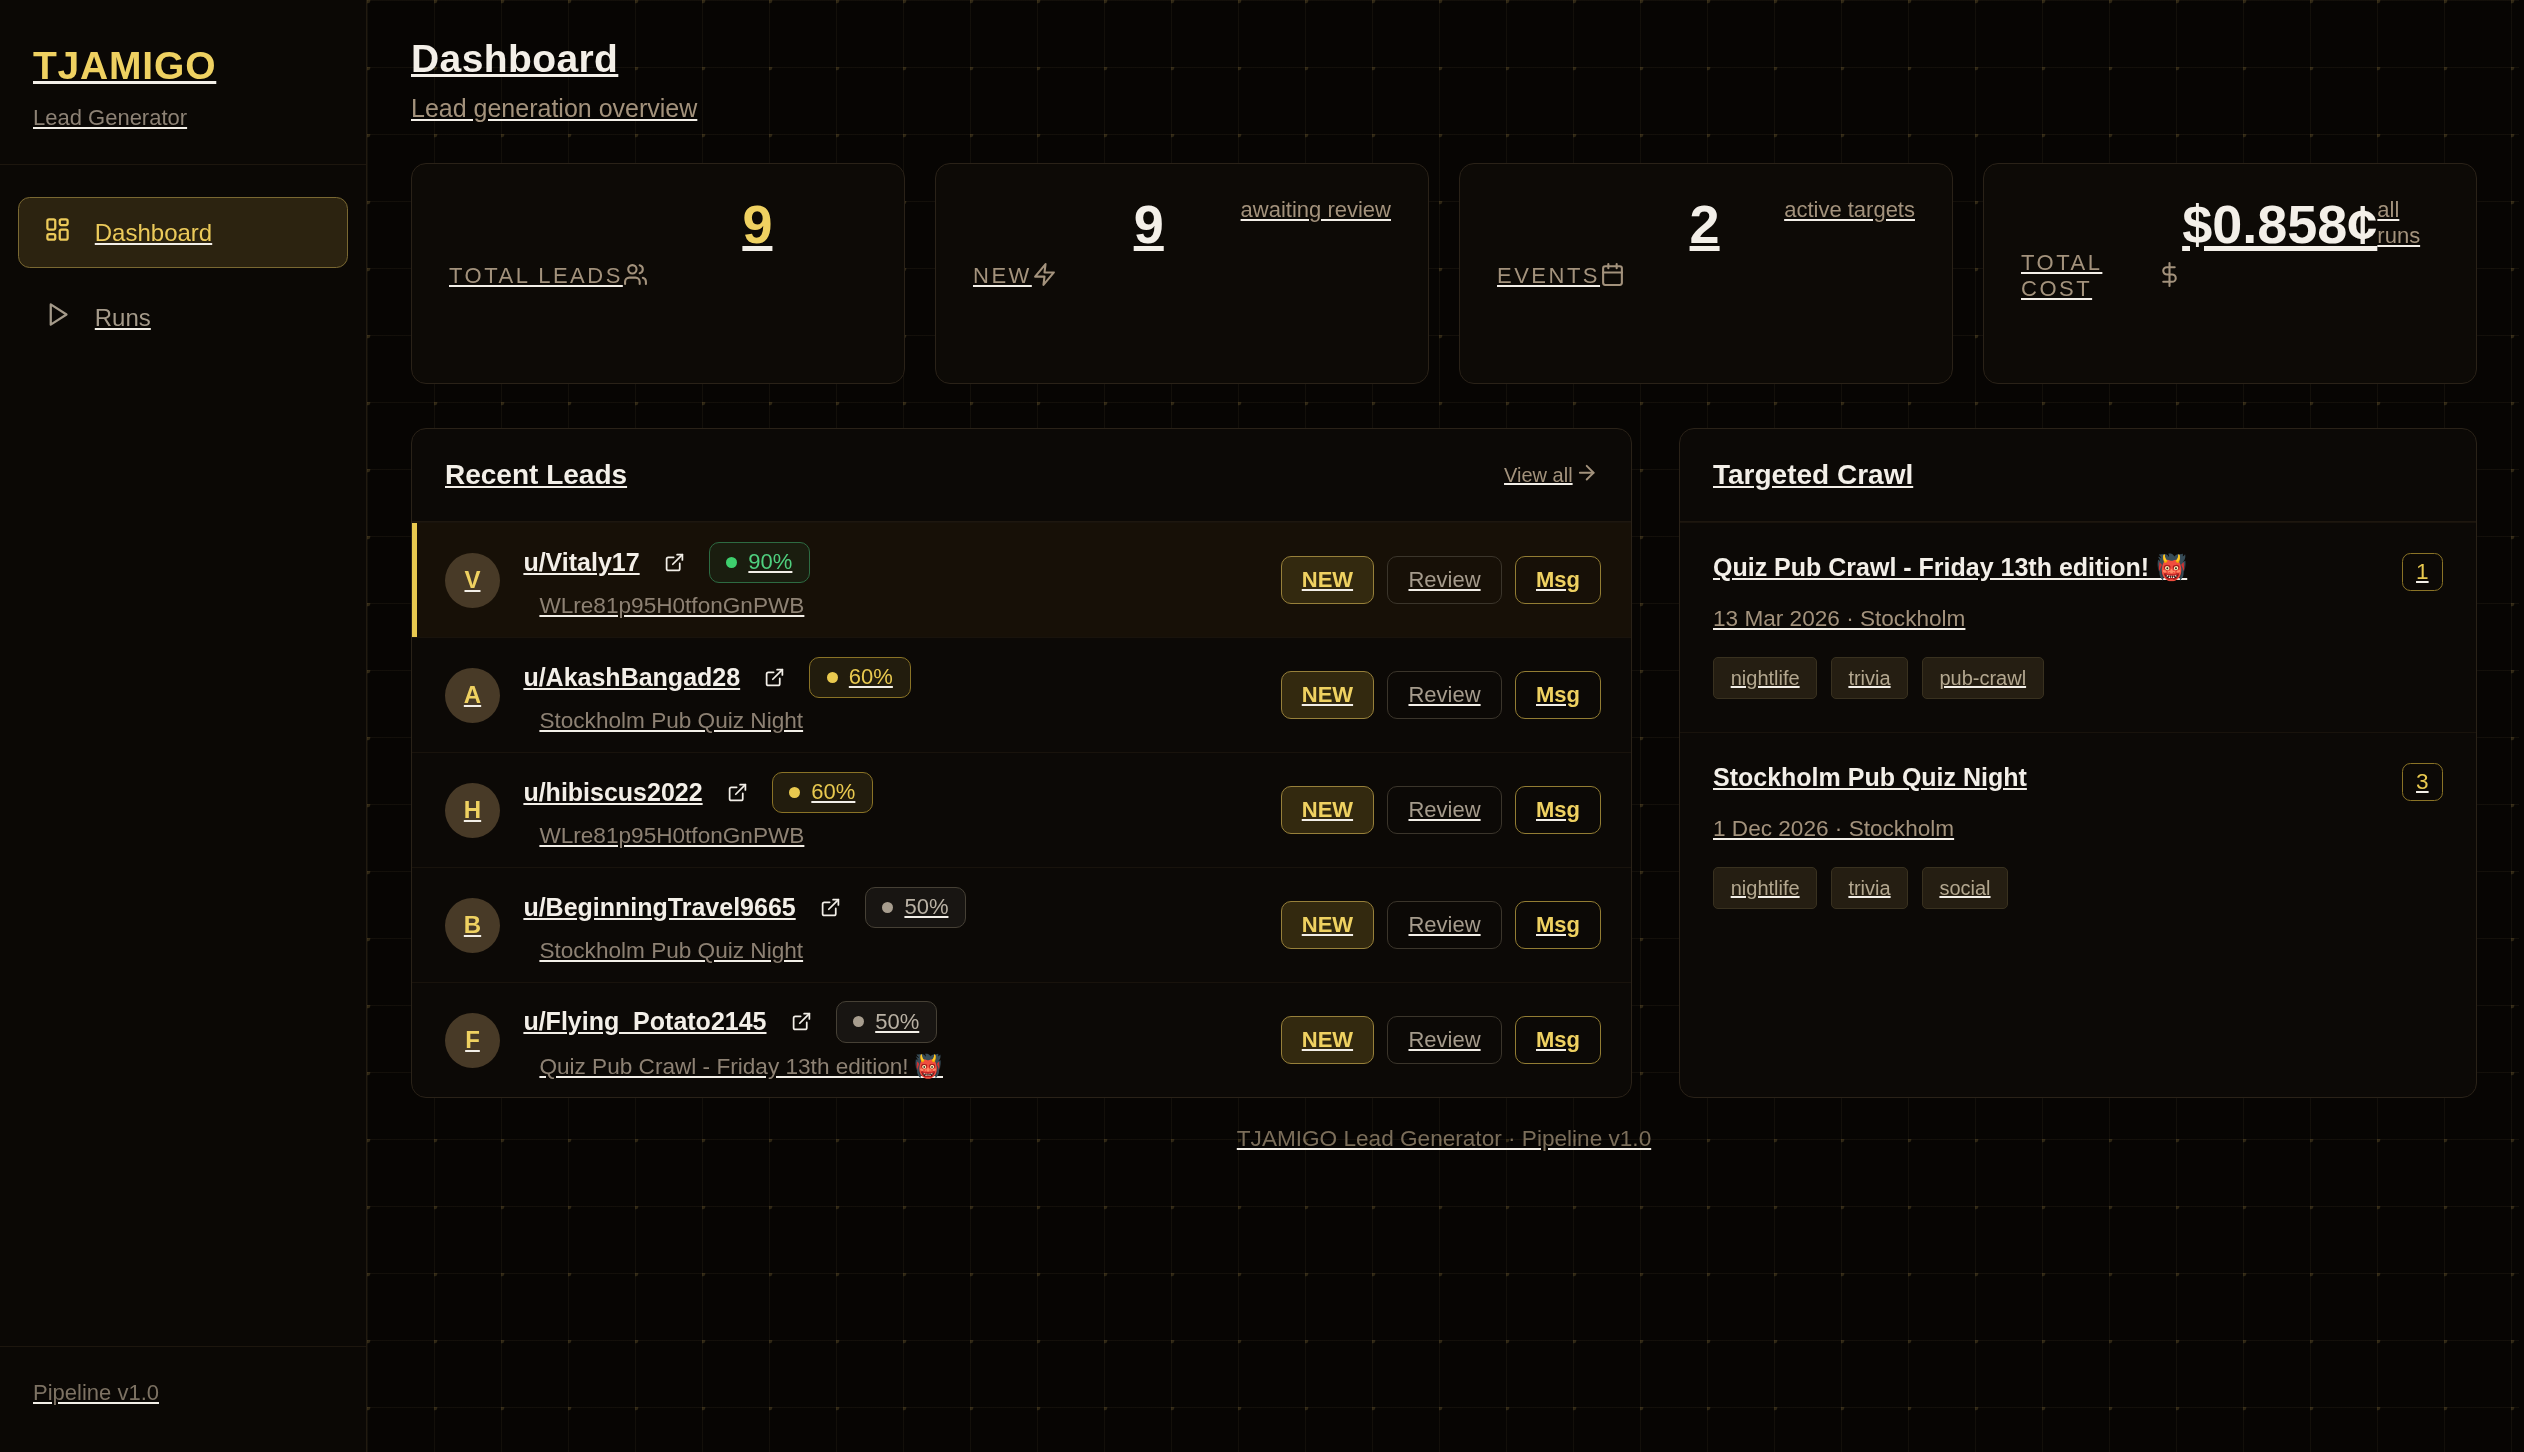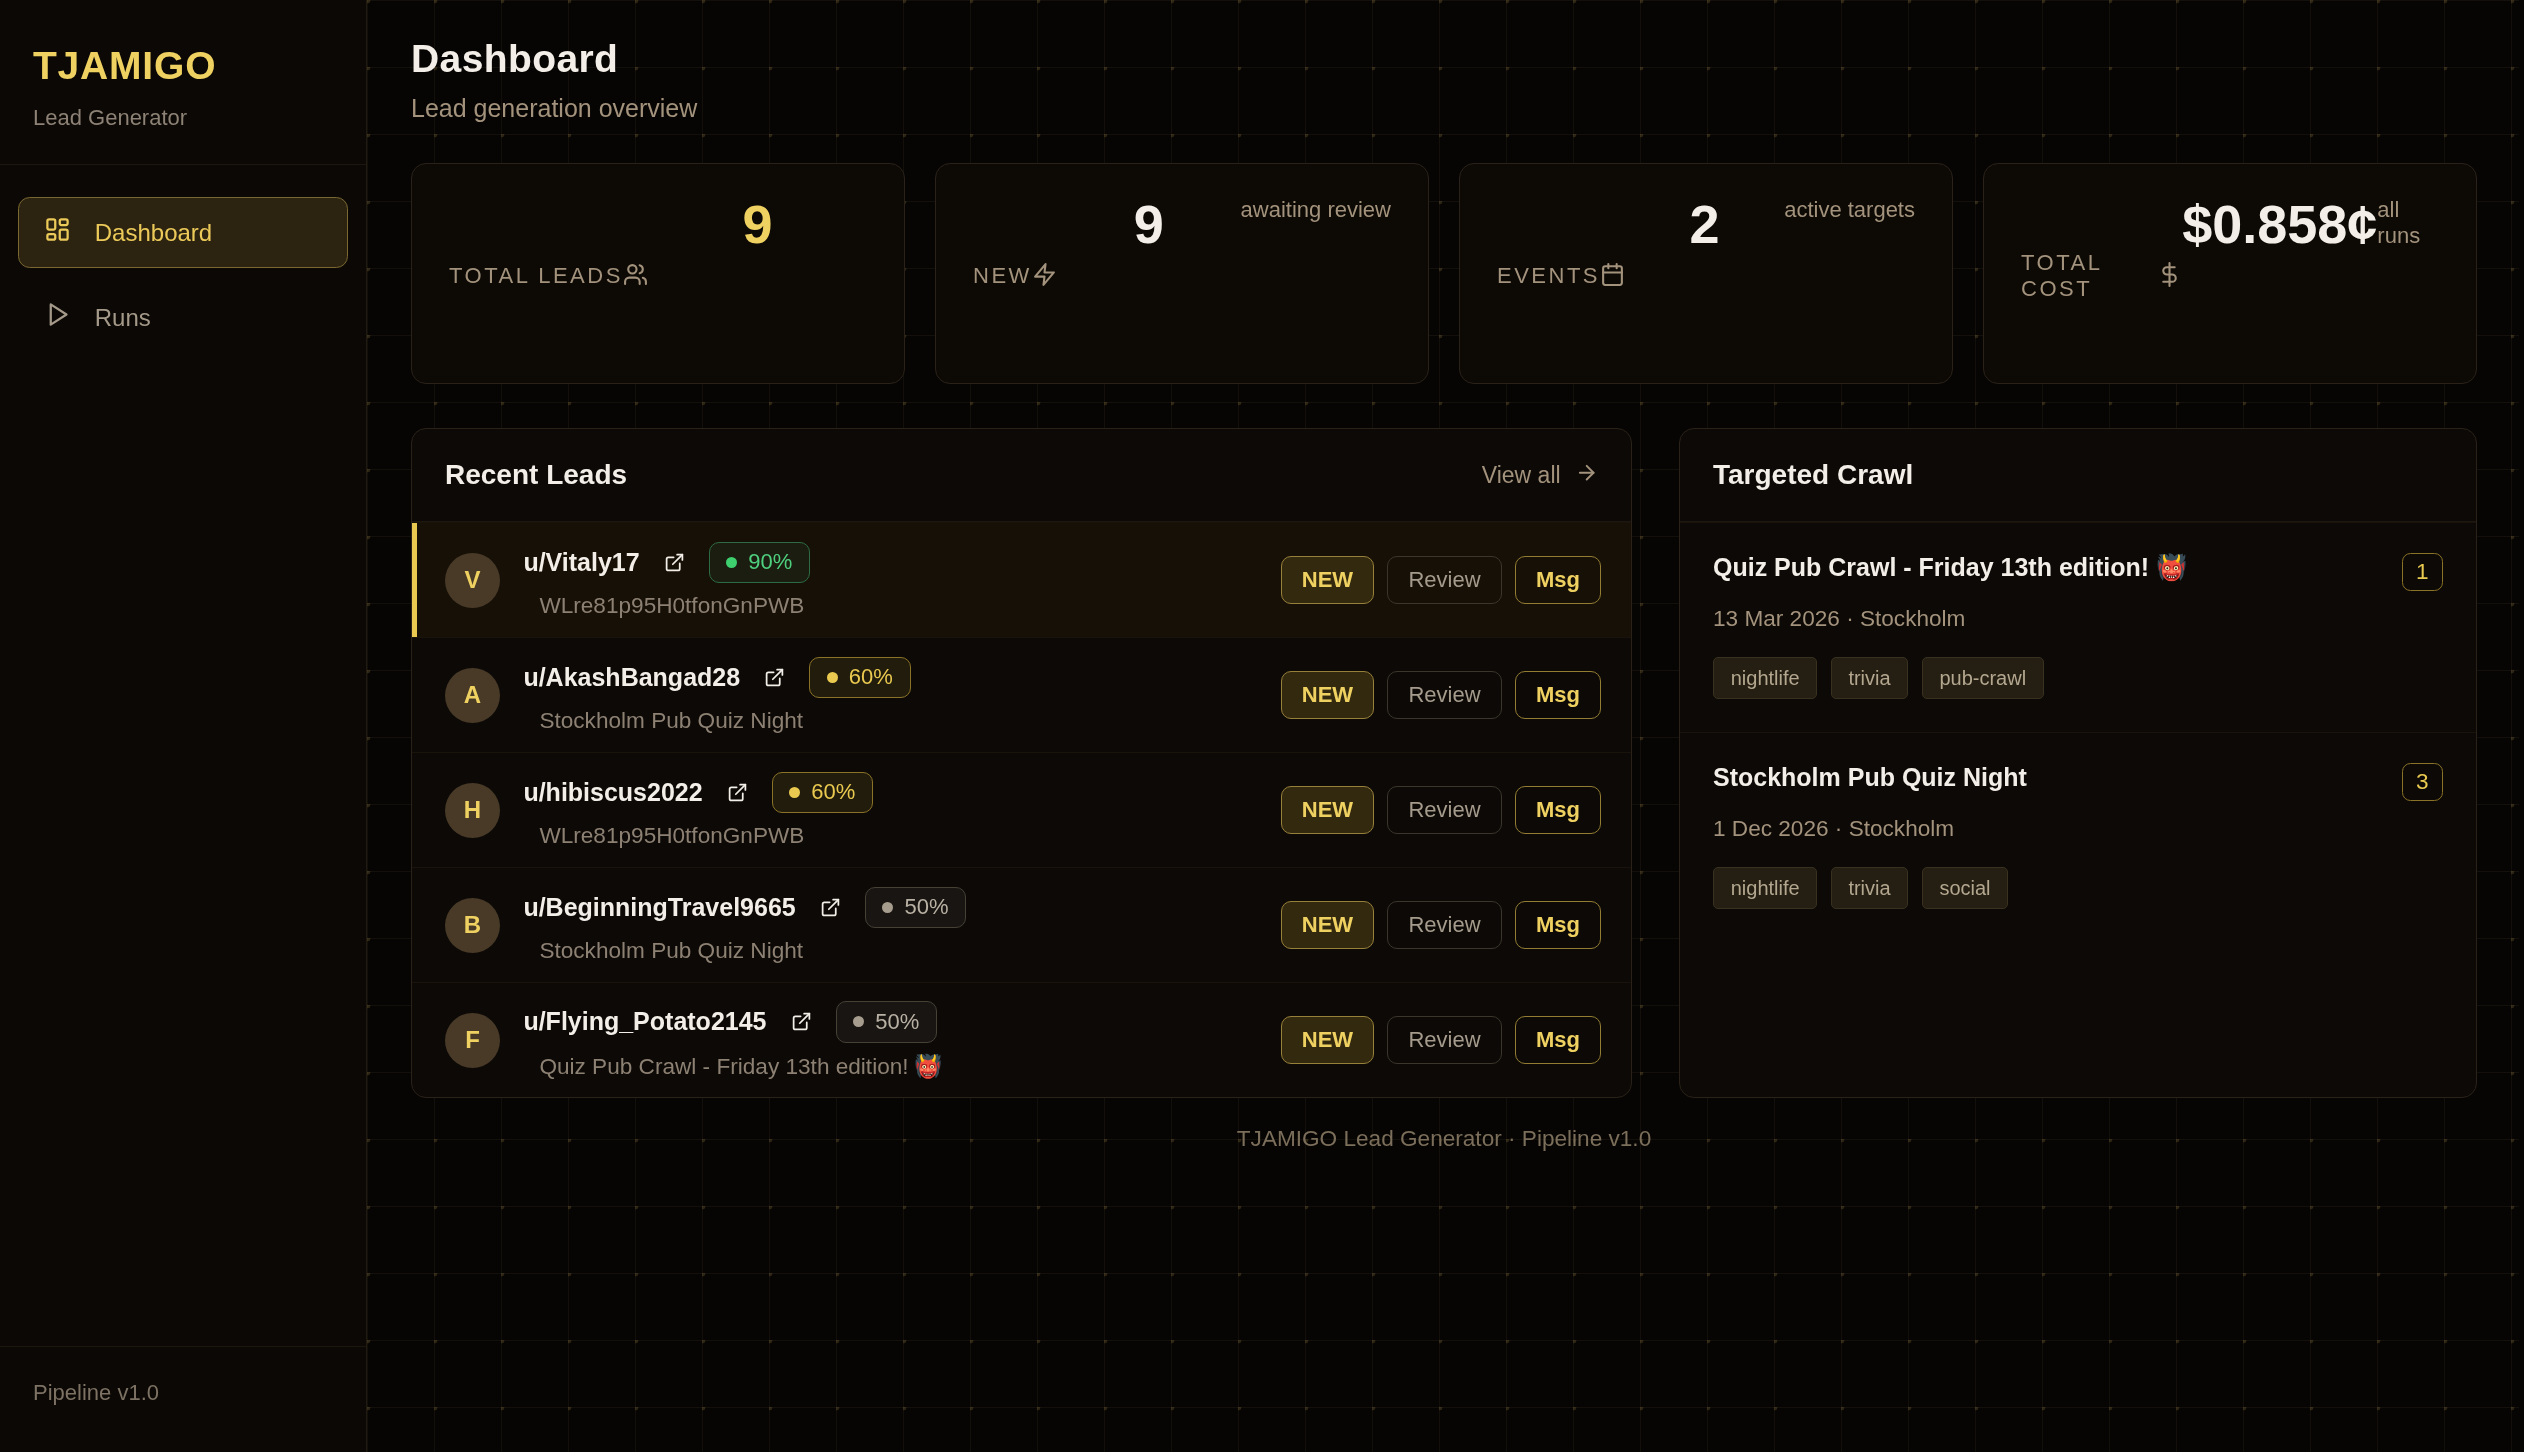--- a/index.html
+++ b/index.html
@@ -1,19 +1,19 @@
 <!DOCTYPE html>
 <html style="font-size:13.4px"><head>
 <meta charset="utf-8">
 <style>
   * { margin:0; padding:0; box-sizing:border-box; }
   html,body { width:2525px; height:1453px; overflow:hidden; background:#070503;
               font-family:"Liberation Sans", sans-serif; color:#f3efe8; }
 
-  .app { display:flex; width:2519px; height:1453px; }
+  .app { display:flex; width:2519px; height:1453px;text-decoration:underline; }
 
   
   .sidebar { width:367px; height:100%; background:#0b0805; border-right:0.8px solid #211a10;
              display:flex; flex-direction:column; flex-shrink:0; }
   .logo-wrap { padding:44px 33px 33px; }
   .logo { font-size:39px; font-weight:800; color:#efd161; letter-spacing:0.8px; }
   .logo-sub { font-size:22px; color:#8d8275; margin-top:16.7px; }
   .side-divider { border-top:0.8px solid #1d160e; }
   nav { padding:32px 18.4px; flex:1; }
   .nav-item { display:flex; align-items:center; gap:23.4px; padding:18.4px 25px; margin-bottom:13.4px;
@@ -46,21 +46,21 @@
   .stat-sub { font-size:22px; color:#a3927c; min-height:25px; }
 
   
   .content-row { display:flex; gap:47px; margin-top:44px; align-items:stretch; }
   .panel { background:#0c0906; border:0.8px solid #2a2218; border-radius:15px; overflow:hidden; }
   .leads-panel { width:1221px; flex-shrink:0; }
   .events-panel { flex:1; }
   .panel-header { display:flex; justify-content:space-between; align-items:center;
                   padding:30px 33px; border-bottom:0.8px solid #1e170f; }
   .panel-title { font-size:28px; font-weight:600; color:#f3efe8; }
-  .view-all { display:flex; align-items:center; gap:14px; font-size:23px; color:#a3927c; cursor:pointer; }
+  .view-all { display:flex; align-items:center; gap:2px; font-size:20px; color:#a3927c; cursor:pointer; }
   .view-all svg { width:23.4px; height:23.4px; }
 
   
   .lead-row { display:flex; align-items:center; height:115px; padding:0 30px 0 33px;
               border-top:0.8px solid #19130c; position:relative; }
   .lead-row:first-of-type { border-top:none; }
   .lead-row.highlighted { background:#171007; }
   .lead-row.highlighted::before { content:""; position:absolute; left:0; top:0; bottom:0;
                                   width:5px; background:#e9c94f; }
   .avatar { width:55px; height:55px; border-radius:50%; background:#483a27; color:#efd161;

